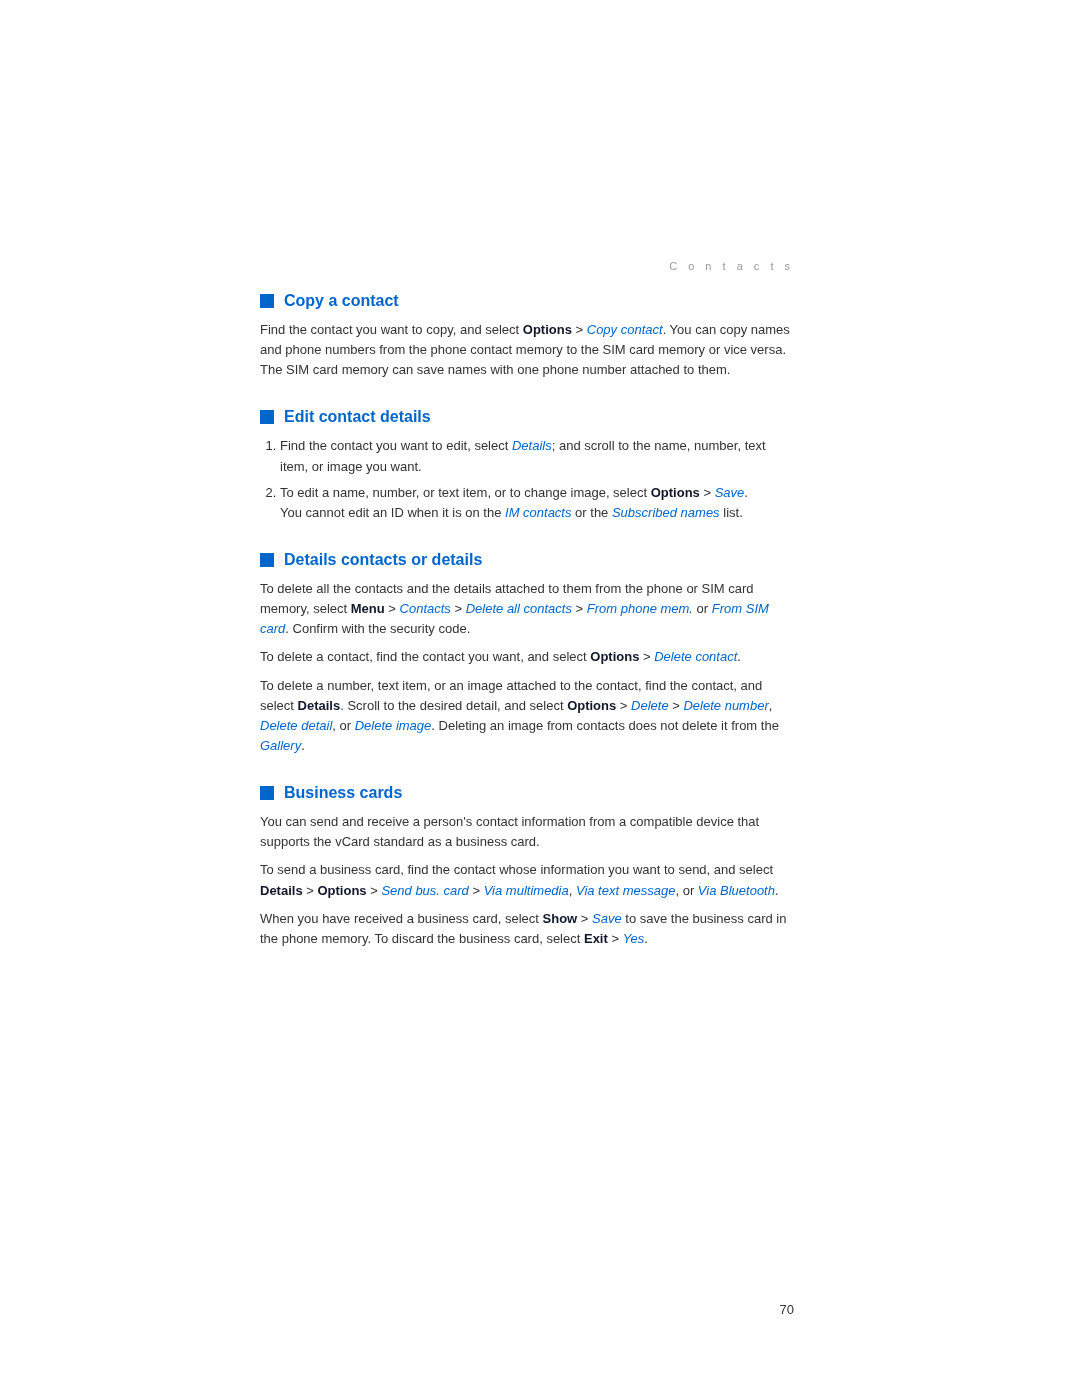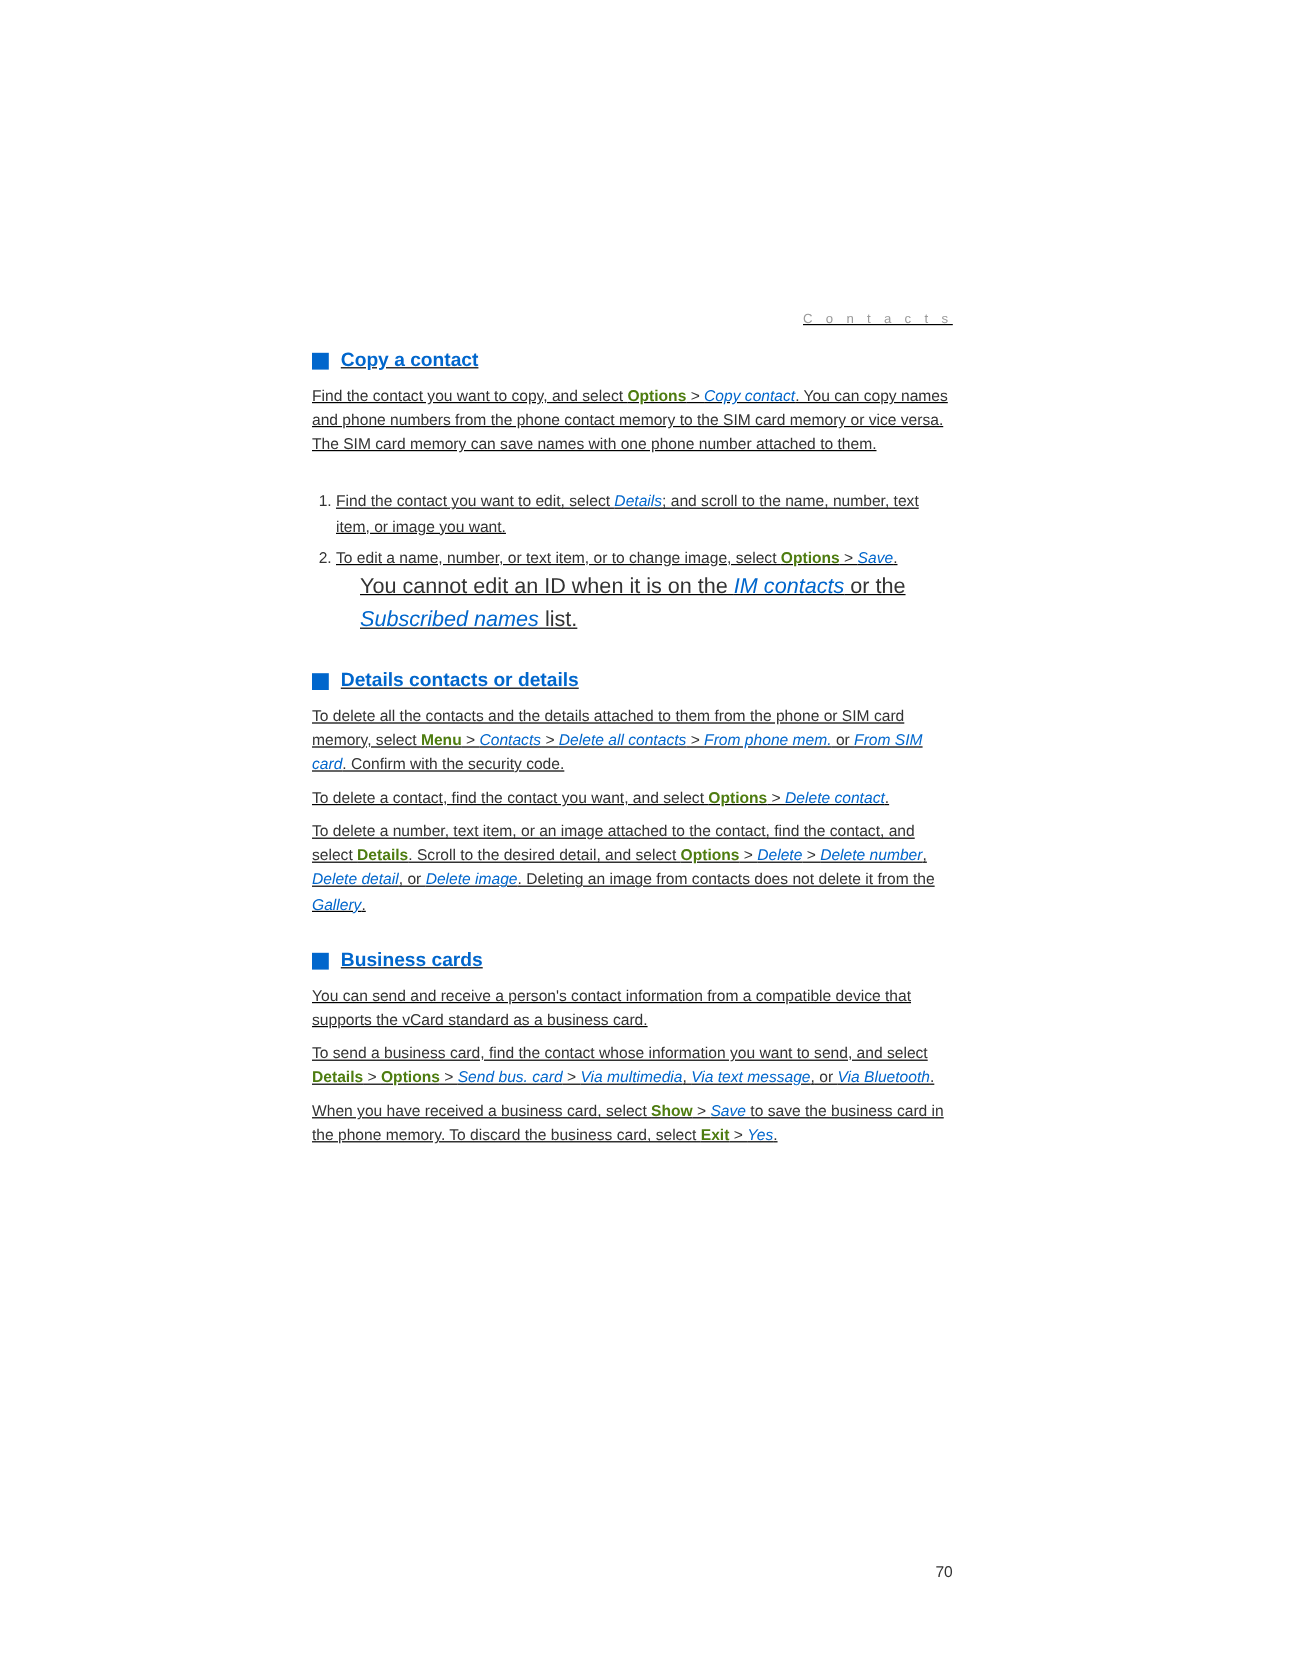--- a/index.html
+++ b/index.html
@@ -15,21 +15,20 @@
       min-height: 1397px;
       position: relative;
     }
 
     .page {
       width: 1054px;
       min-height: 1397px;
       background: #ffffff;
       padding: 0;
       position: relative;
-      text-decoration: underline;
     }
 
     .header-section {
       display: flex;
       justify-content: flex-end;
       padding: 260px 260px 20px 260px;
     }
 
     .header-label {
       font-size: 12px;
@@ -76,38 +75,37 @@
     }
 
     .link-italic {
       color: #0066cc;
       font-style: italic;
       text-decoration: none;
     }
 
     .bold-inline {
       font-weight: bold;
-      color: #4d7c0f;
+      color: #0f172a;
     }
 
     .ordered-list {
       padding-left: 20px;
       margin-bottom: 8px;
     }
 
     .ordered-list li {
       font-size: 13px;
       color: #333333;
       line-height: 1.55;
       margin-bottom: 6px;
     }
 
     .indent-text {
-      margin-left: 20px;
-      font-size: 18px;
+      font-size: 13px;
       color: #333333;
       line-height: 1.55;
       margin-bottom: 6px;
     }
 
     .page-number {
       position: absolute;
       bottom: 80px;
       right: 260px;
       font-size: 13px;
@@ -129,20 +127,24 @@
       <div class="section-title">
         <span class="section-icon"></span>
         <span class="section-heading">Copy a contact</span>
       </div>
       <p class="body-text">
         <span>Find the contact you want to copy, and select </span><span class="bold-inline">Options</span><span> &gt; </span><span class="link-italic">Copy contact</span><span>. You can copy names and phone numbers from the phone contact memory to the SIM card memory or vice versa. The SIM card memory can save names with one phone number attached to them.</span>
       </p>
     </div>
 
     <div class="section">
+      <div class="section-title">
+        <span class="section-icon"></span>
+        <span class="section-heading">Edit contact details</span>
+      </div>
       <ol class="ordered-list">
         <li>
           <span>Find the contact you want to edit, select </span><span class="link-italic">Details</span><span>; and scroll to the name, number, text item, or image you want.</span>
         </li>
         <li>
           <span>To edit a name, number, or text item, or to change image, select </span><span class="bold-inline">Options</span><span> &gt; </span><span class="link-italic">Save</span><span>.</span>
           <div class="indent-text">
             <span>You cannot edit an ID when it is on the </span><span class="link-italic">IM contacts</span><span> or the </span><span class="link-italic">Subscribed names</span><span> list.</span>
           </div>
         </li>

